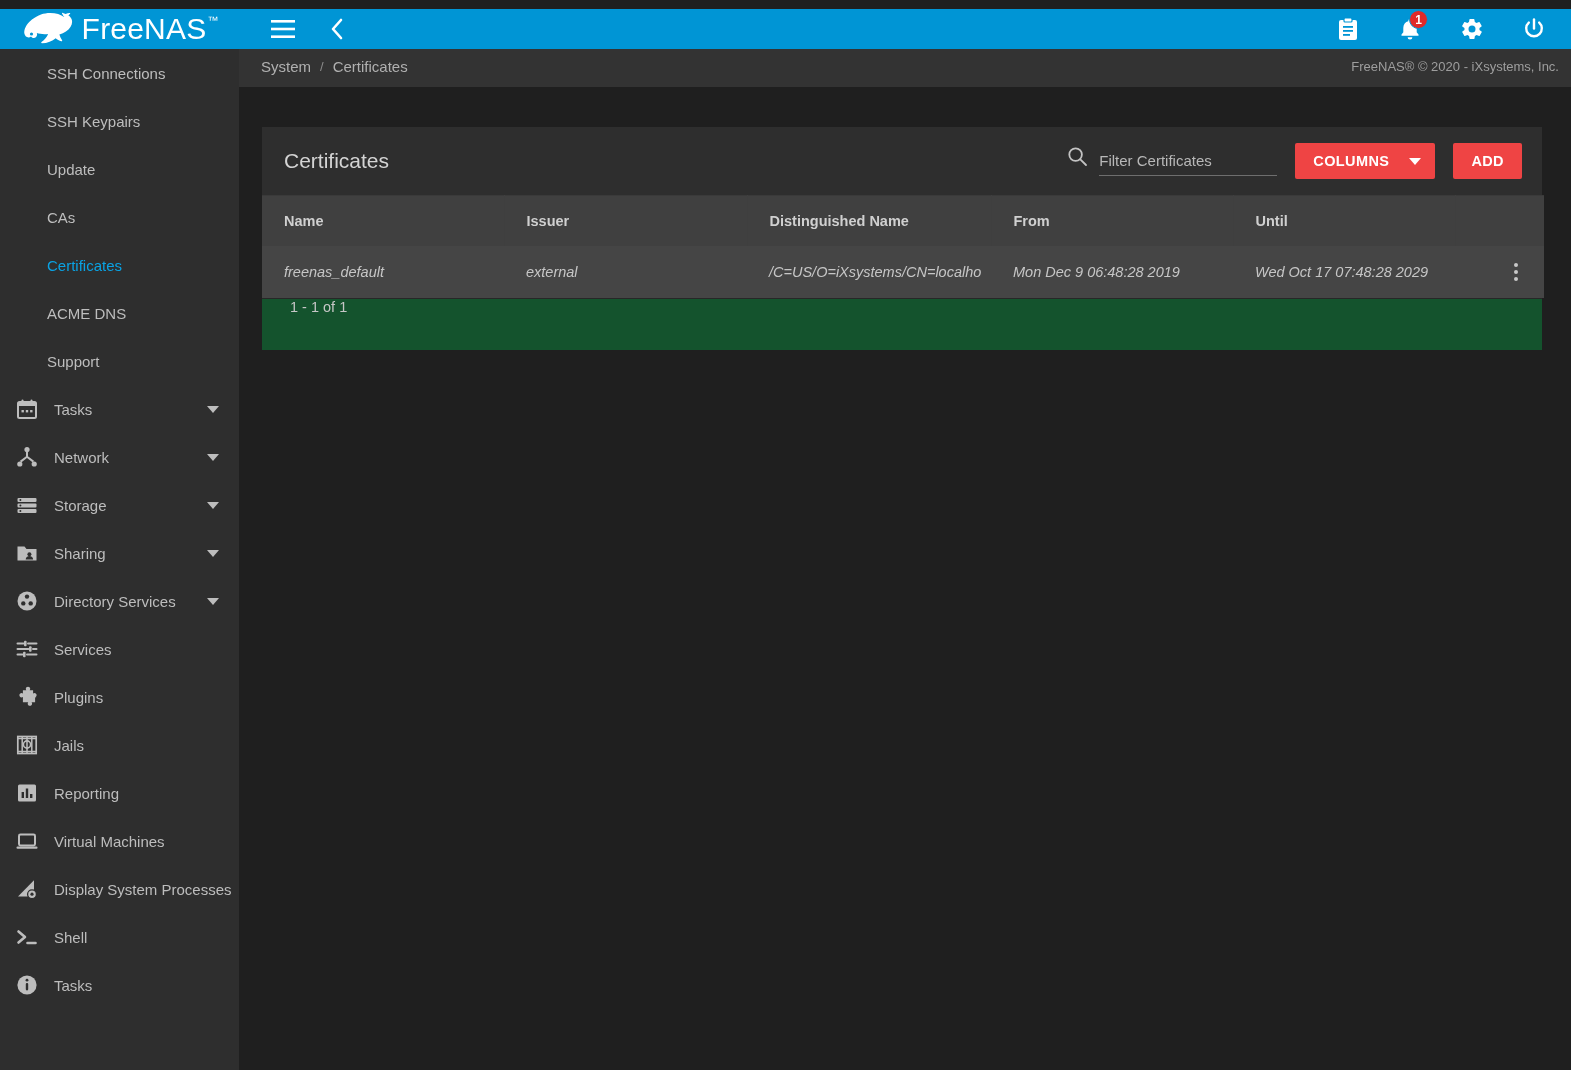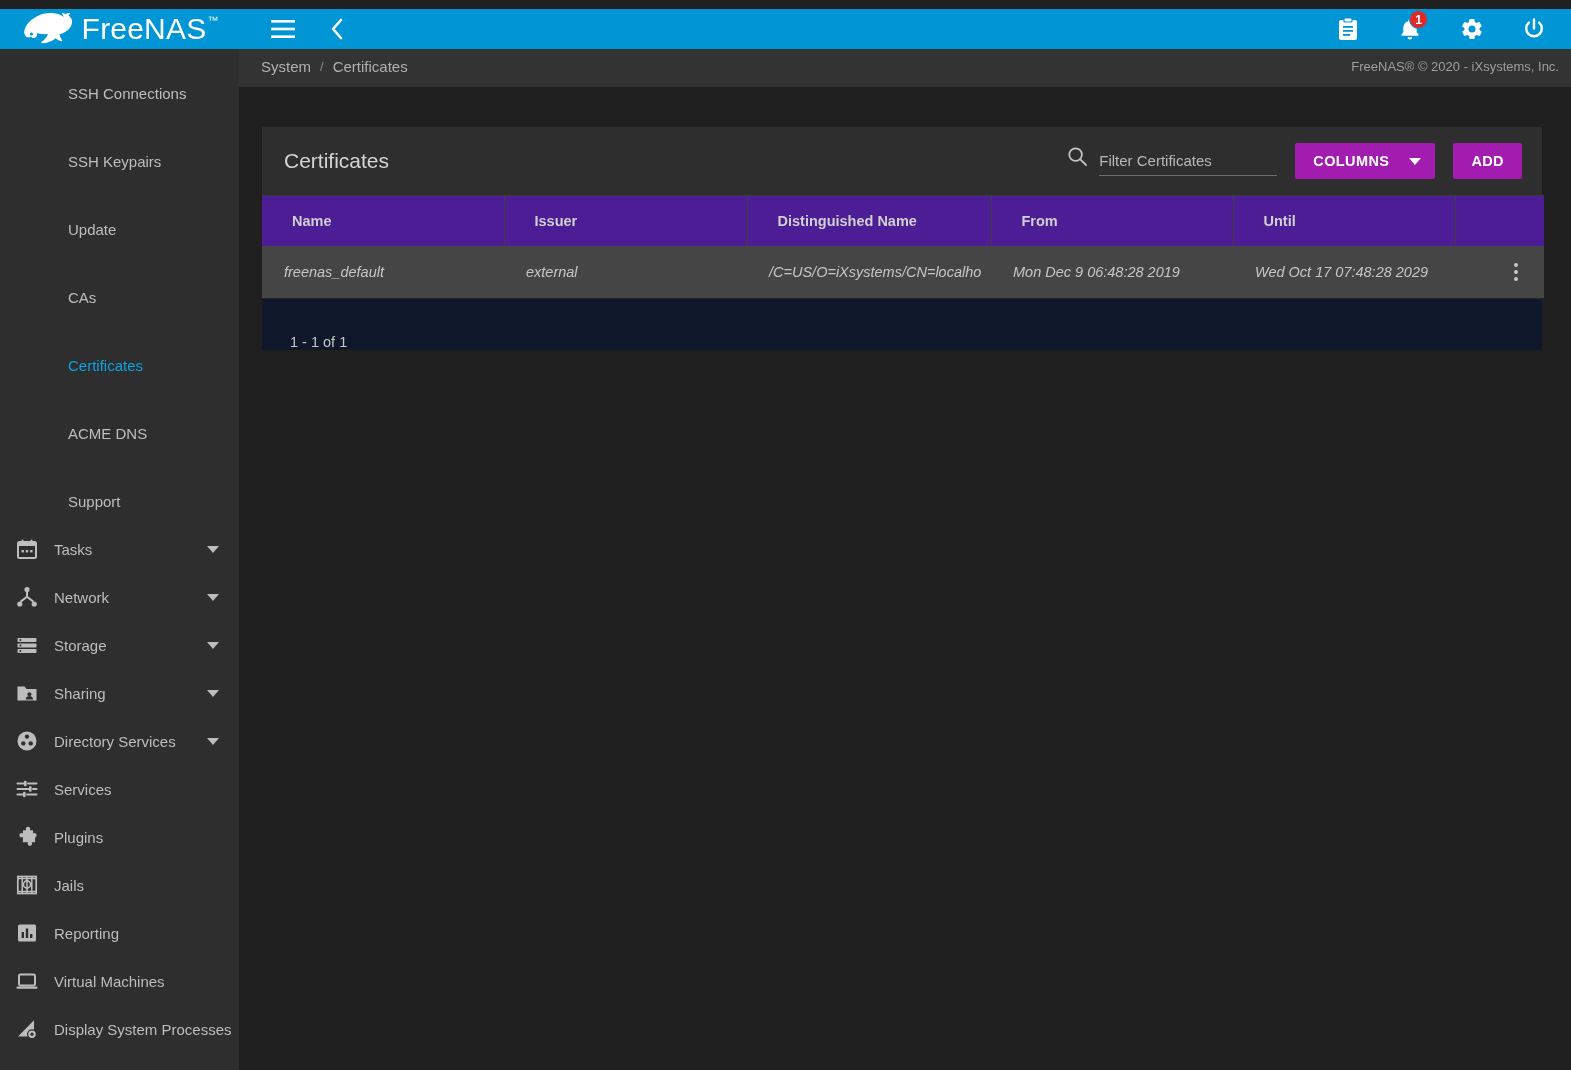--- a/index.html
+++ b/index.html
@@ -45,21 +45,21 @@
 
   
   .sidebar {
     width: 239px; flex: 0 0 239px; background: #2e2e2e;
     overflow: hidden; padding-top: 0;
   }
   .nav-item {
     height: 48px; display: flex; align-items: center;
     color: #bdbdbd; font-size: 15px; cursor: pointer; position: relative;
   }
-  .nav-item.sub { padding-left: 68px; margin-top: 20px; }
+  .nav-item.sub { padding-left: 47px; }
   .nav-item.top { padding-left: 12px; }
   .nav-item.active { color: #0aa2e3; }
   .nav-ico {
     width: 30px; height: 26px; flex: 0 0 30px; margin-right: 12px;
     display: flex; align-items: center; justify-content: center;
   }
   .nav-label { flex: 1; white-space: nowrap; }
   .caret {
     width: 0; height: 0; border-left: 6px solid transparent;
     border-right: 6px solid transparent; border-top: 7px solid #bdbdbd;
@@ -88,36 +88,36 @@
   .filter-box { display: flex; align-items: flex-end; gap: 11px; }
   .search-ico { margin-bottom: 5px; }
   .filter-field {
     width: 178px; border: 0; border-bottom: 1px solid #6e6e6e;
     background: transparent; color: #c9c9c9; font-size: 15px;
     font-family: "Liberation Sans", sans-serif; padding: 0 0 6px 0; outline: none;
   }
   .filter-field::placeholder { color: #b8b8b8; }
 
   .btn {
-    background: #a21caf; color: #fff; border: 0; height: 36px;
+    background: #ef4444; color: #fff; border: 0; height: 36px;
     font-size: 14.5px; font-weight: 700; letter-spacing: .4px; cursor: pointer;
     font-family: "Liberation Sans", sans-serif; display: flex;
     align-items: center; justify-content: center; border-radius: 2px;
   }
   .btn-columns { padding: 0 14px 0 18px; gap: 20px; }
   .btn-add { padding: 0 18px; }
   .btn-caret {
     width: 0; height: 0; border-left: 6px solid transparent;
     border-right: 6px solid transparent; border-top: 7px solid #fff;
   }
 
   table.grid { width: 100%; border-collapse: collapse; table-layout: fixed; }
   table.grid th {
     height: 50px; text-align: left; color: #d0d0d0; font-size: 14.5px;
-    font-weight: 700; padding: 0 0 0 30px; background: #4c1d95;
+    font-weight: 700; padding: 0 0 0 22px; background: #404040;
     border-right: 1px solid #3f3f3f; border-top: 1px solid #3a3a3a;
     vertical-align: middle;
   }
   table.grid th:last-child { border-right: 0; }
   table.grid td {
     height: 52px; color: #c6c6c6; font-size: 14.5px; padding: 0 0 0 22px;
     white-space: nowrap; overflow: hidden; text-overflow: clip;
     vertical-align: middle;
   }
   tr.row-hover td { background: #454545; font-style: italic; }
@@ -129,22 +129,22 @@
   .col-menu { width: 89px; }
   td.cell-menu { padding: 0; }
   .kebab {
     width: 34px; height: 34px; display: flex; flex-direction: column;
     align-items: center; justify-content: center; gap: 3px; cursor: pointer;
     margin-left: 22px;
   }
   .kebab i { width: 4px; height: 4px; background: #c8c8c8; border-radius: 50%; display:block; }
 
   .card-foot {
-    height: 52px; display: flex; align-items: flex-end; padding-left: 28px;
-    color: #c6c6c6; font-size: 14.5px; background: #0f172a;
+    height: 52px; display: flex; align-items: flex-start; padding-left: 28px;
+    color: #c6c6c6; font-size: 14.5px; background: #14532d;
     border-top: 1px solid #272727;
   }
 </style>
 </head>
 <body>
 
 <div class="app">
 
   <div class="topbar">
     <div class="brand">

